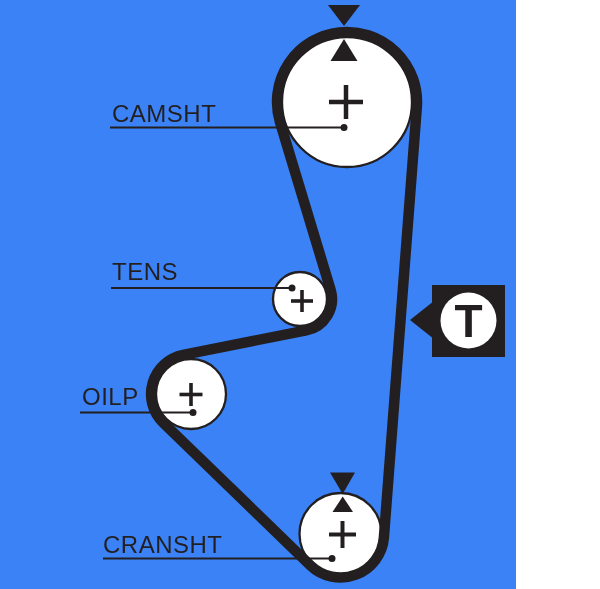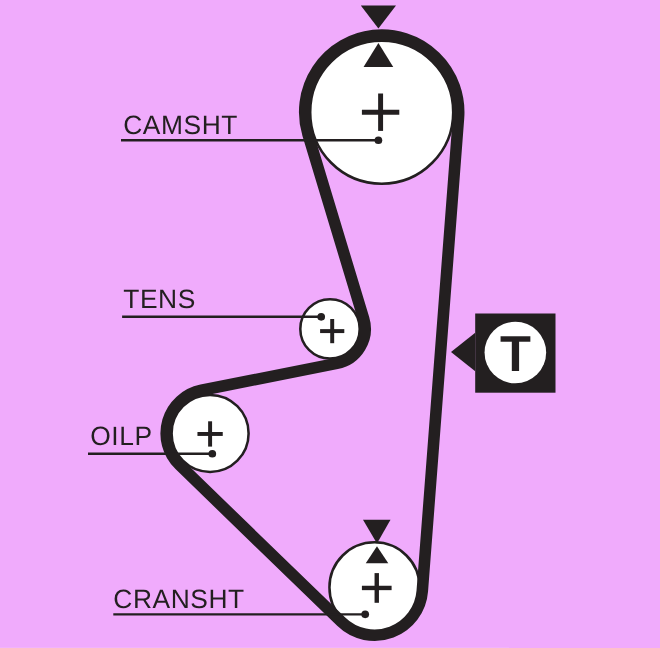--- a/index.html
+++ b/index.html
@@ -1,24 +1,24 @@
 <!DOCTYPE html>
 <html><head>
 <meta charset="utf-8">
 <style>
   html, body {
     margin: 0;
     padding: 0;
     background: #ffffff;
   }
   #stage {
-    width: 600px;
+    width: 516px;
     height: 589px;
     position: relative;
-    background: #f0abfc;
+    background: #3b82f6;
   }
   svg { display: block; }
   .pulley-label {
     font-family: "Liberation Sans", sans-serif;
     font-size: 24px;
     letter-spacing: 0.5px;
     fill: #231f20;
   }
   .icon-letter {
     font-family: "Liberation Sans", sans-serif;

